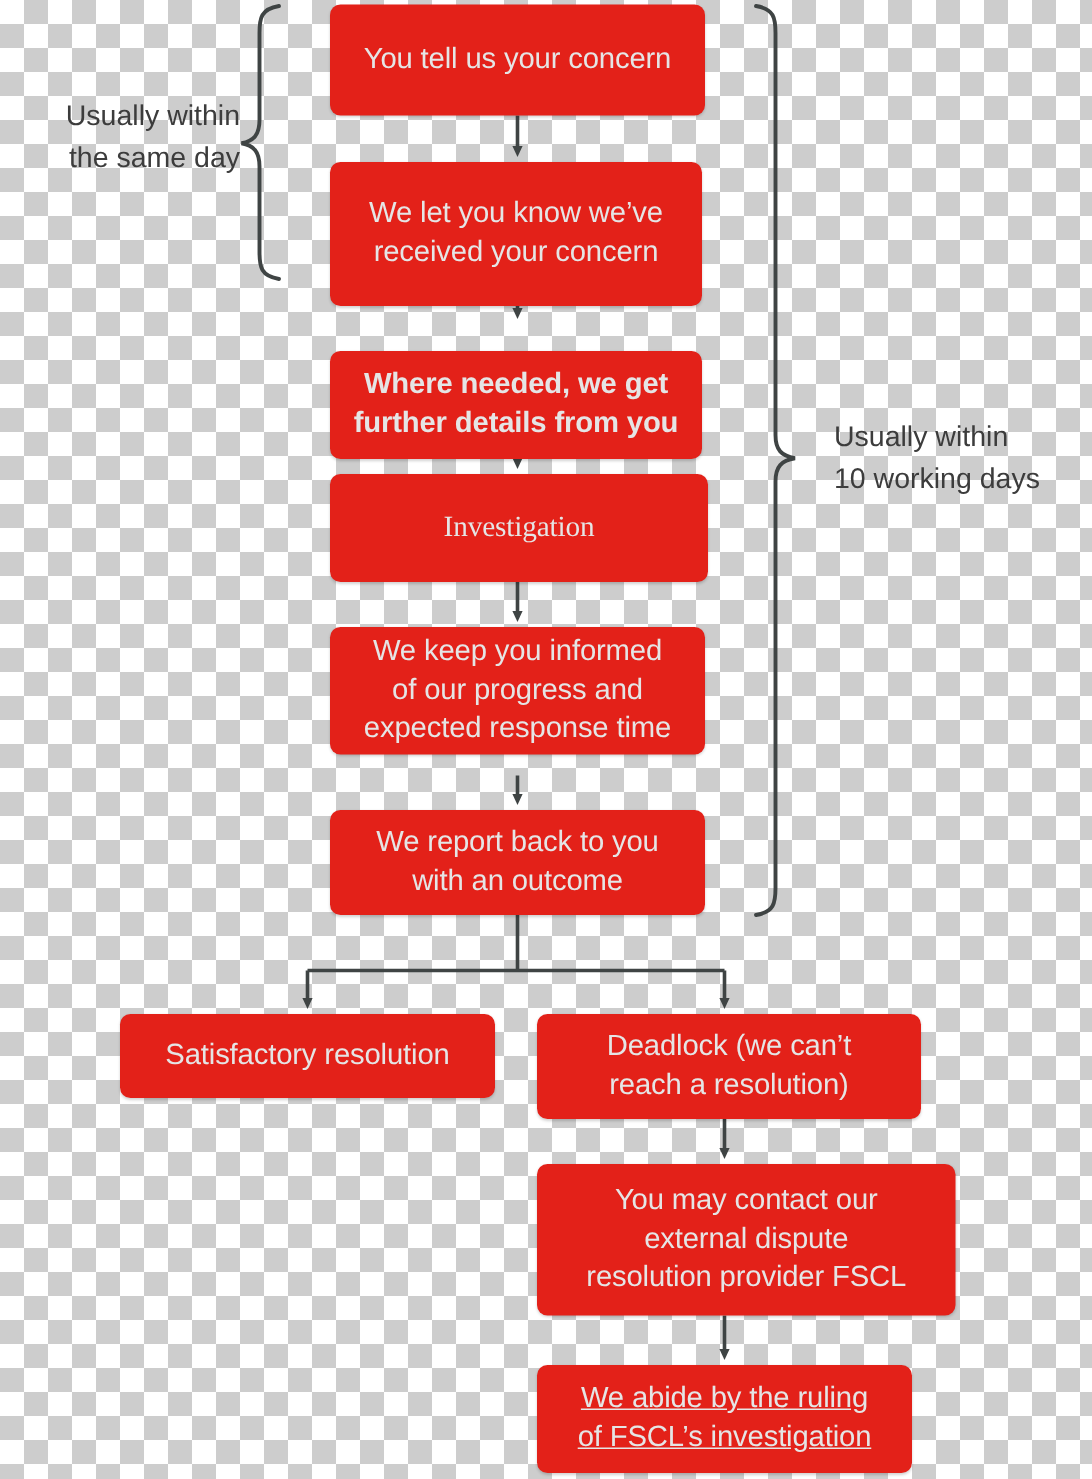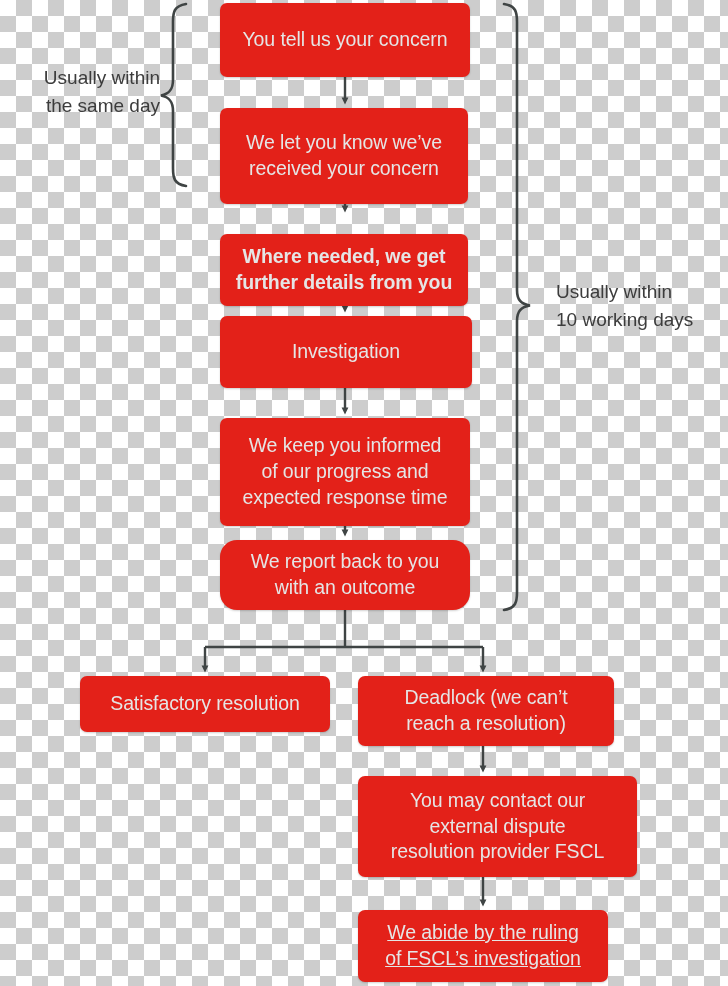--- a/index.html
+++ b/index.html
@@ -104,27 +104,27 @@
   </svg>
 
   <div class="node" style="left:220px; top:3px; width:250px; height:74px; background:#E32119;">You tell us your concern</div>
 
   <div class="node" style="left:220px; top:108px; width:248px; height:96px; background:#E32119;">We let you know we’ve
 received your concern</div>
 
   <div class="node" style="left:220px; top:234px; width:248px; height:72px; background:#E32119;font-weight:bold;">Where needed, we get
 further details from you</div>
 
-  <div class="node" style="left:220px; top:316px; width:252px; height:72px; background:#E32119;">Investigation</div>
+  <div class="node" style="left:220px; top:316px; width:252px; height:72px; background:#E32119;font-family:Liberation Serif, serif;">Investigation</div>
 
-  <div class="node" style="left:220px; top:418px; width:250px; height:108px; background:#E32119;">We keep you informed
+  <div class="node" style="left:220px; top:418px; width:250px; height:85px; background:#E32119;">We keep you informed
 of our progress and
 expected response time</div>
 
-  <div class="node" style="left:220px; top:540px; width:250px; height:70px; background:#E32119;border-radius:17px;">We report back to you
+  <div class="node" style="left:220px; top:540px; width:250px; height:70px; background:#E32119;">We report back to you
 with an outcome</div>
 
   <div class="node" style="left:80px; top:676px; width:250px; height:56px; background:#E32119;">Satisfactory resolution</div>
 
   <div class="node" style="left:358px; top:676px; width:256px; height:70px; background:#E32119;">Deadlock (we can’t
 reach a resolution)</div>
 
   <div class="node" style="left:358px; top:776px; width:279px; height:101px; background:#E32119;">You may contact our
 external dispute
 resolution provider FSCL</div>

